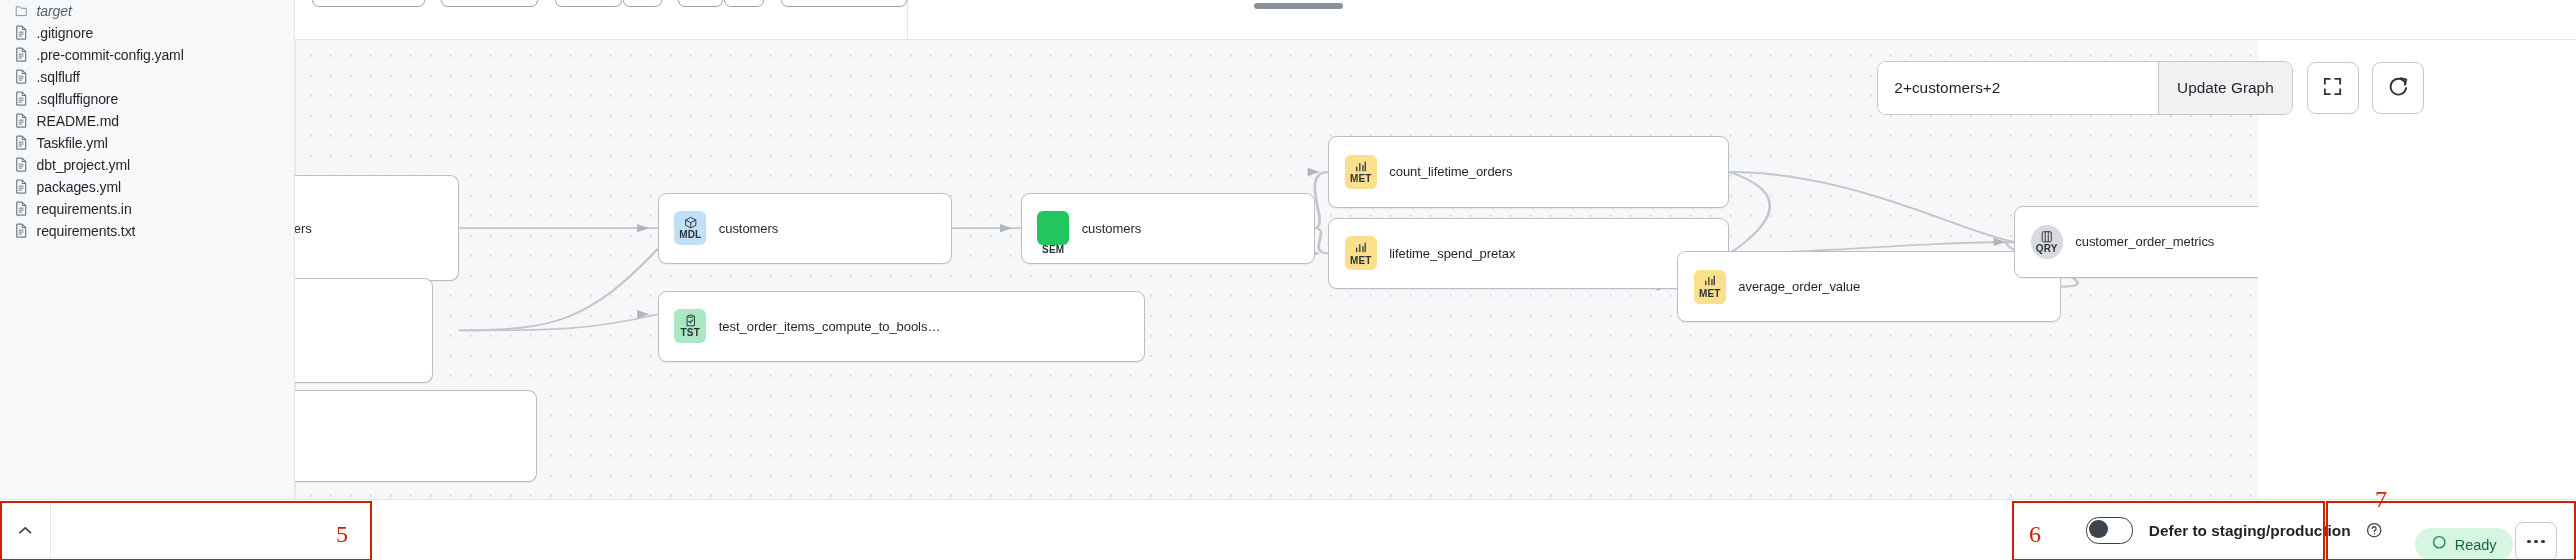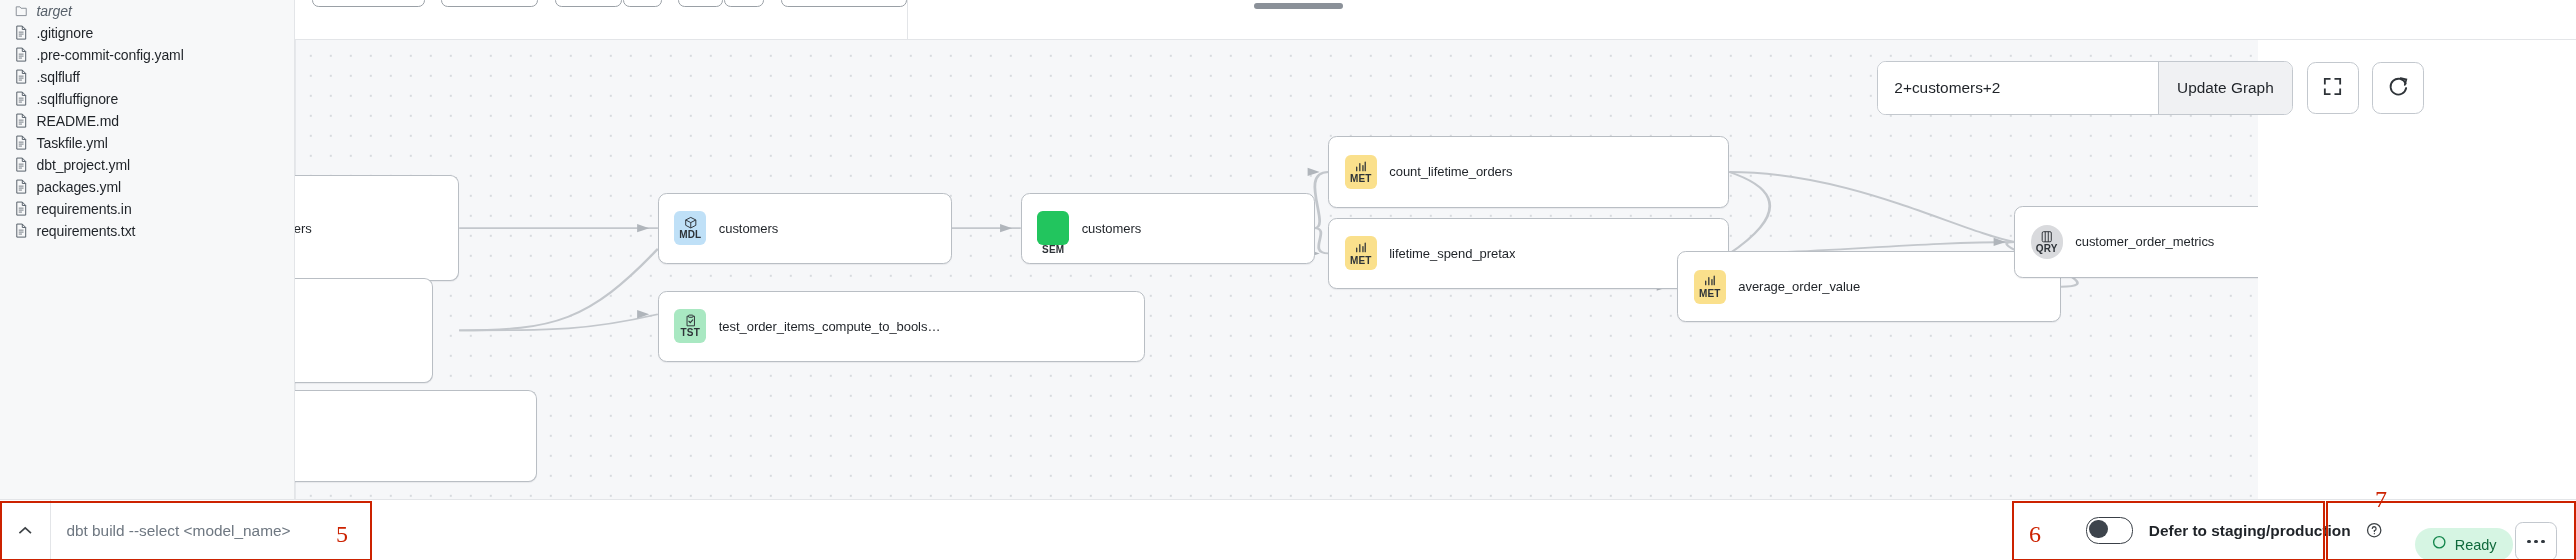--- a/index.html
+++ b/index.html
@@ -633,21 +633,20 @@
     </section>
   </div>
 
   <footer class="statusbar">
     <div class="cmd-zone">
       <div class="caret-btn">
         <svg width="16.4" height="11.6" viewBox="0 0 17 12" fill="none" stroke="#3c4145" stroke-width="1.7">
           <path d="M2.5 8.5 L8.5 3 L14.5 8.5"></path>
         </svg>
       </div>
-      <input class="cmd-input" type="text" placeholder="dbt build --select &lt;model_name&gt;" style="">
     </div>
 
     <div class="status-spacer"></div>
 
     <div class="defer-zone">
       <div class="toggle">
         <span class="knob"></span>
       </div>
       <span class="defer-label">Defer to staging/production</span>
       <span class="help-icon">

